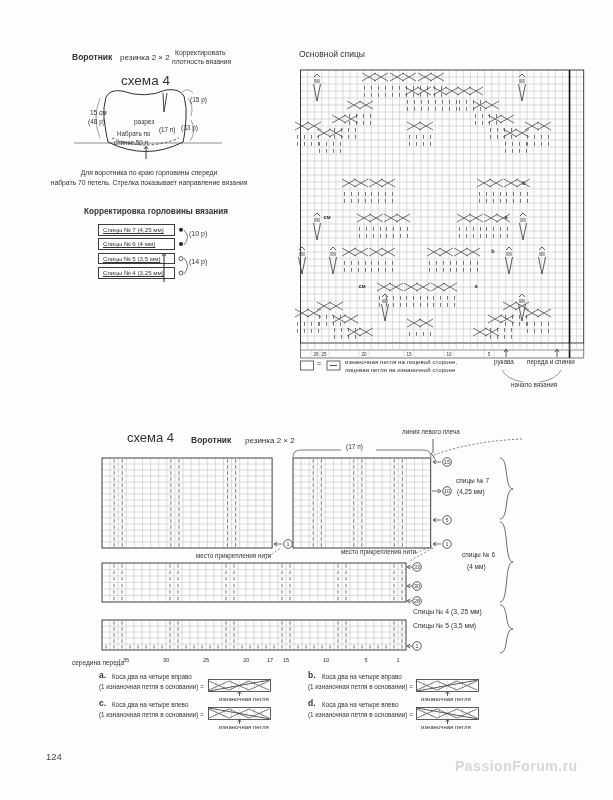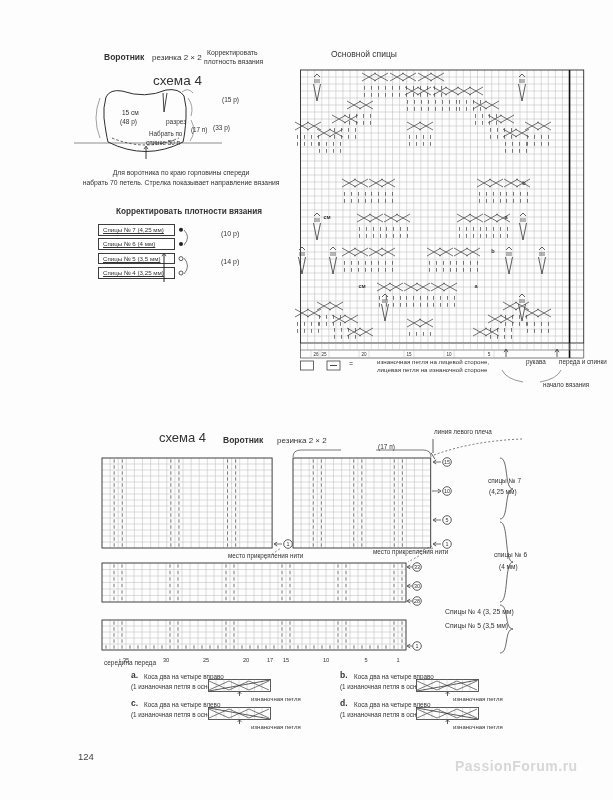--- a/index.html
+++ b/index.html
@@ -1,19 +1,19 @@
 <!DOCTYPE html>
 <html><head>
 <meta charset="utf-8">
 <style>
   html,body{margin:0;padding:0}
   body{width:613px;height:800px;position:relative;background:#fdfdfd;overflow:hidden;
        font-family:"Liberation Sans","DejaVu Sans",sans-serif;}
   .t{position:absolute;color:#333;white-space:nowrap;line-height:1.12;
-     font-family:"Liberation Sans","DejaVu Sans",sans-serif;margin-left:32px;}
+     font-family:"Liberation Sans","DejaVu Sans",sans-serif;}
   .b{font-weight:bold}
   svg{position:absolute;overflow:visible}
   .gbox{position:absolute;border:1px solid #3d3d3d;box-sizing:border-box;background:#fff;}
   .gbox span{display:block;padding-left:4px;font-size:6.2px;color:#333;text-decoration:underline;}
   .wm{position:absolute;color:#d7d7d7;font-weight:bold;letter-spacing:.5px}
 </style>
 </head>
 <body>
 
 <div class="t b" style="left:72px;top:53px;font-size:8.5px">Воротник</div>
@@ -45,21 +45,21 @@
 <div class="t" style="left:88px;top:118px;font-size:6.5px">(48 р)</div>
 <div class="t" style="left:134px;top:118px;font-size:6.5px">разрез</div>
 <div class="t" style="left:159px;top:126px;font-size:6.3px">(17 п)</div>
 <div class="t" style="left:181px;top:124px;font-size:6.5px">(33 р)</div>
 <div class="t" style="left:117px;top:130px;font-size:6.3px">Набрать по</div>
 <div class="t" style="left:114px;top:139px;font-size:6.3px">спинке 50 п</div>
 
 <div class="t" style="left:40px;top:169px;width:218px;text-align:center;font-size:6.8px">Для воротника по краю горловины спереди</div>
 <div class="t" style="left:30px;top:179px;width:238px;text-align:center;font-size:6.8px">набрать 70 петель. Стрелка показывает направление вязания</div>
 
-<div class="t b" style="left:84px;top:207px;font-size:8.2px">Корректировать плотности вязания</div>
+<div class="t b" style="left:84px;top:207px;font-size:8.2px">Корректировка горловины вязания</div>
 <div id="gauge-rows">
     <div class="gbox" style="left: 98px; top: 224px; width: 77px; height: 11.5px; line-height: 10px;">
       <span>Спицы № 7 (4,25 мм)</span>
     </div>
     <div class="gbox" style="left: 98px; top: 238.4px; width: 77px; height: 11.5px; line-height: 10px;">
       <span>Спицы № 6 (4 мм)</span>
     </div>
     <div class="gbox" style="left: 98px; top: 252.8px; width: 77px; height: 11.5px; line-height: 10px;">
       <span>Спицы № 5 (3,5 мм)</span>
     </div>

